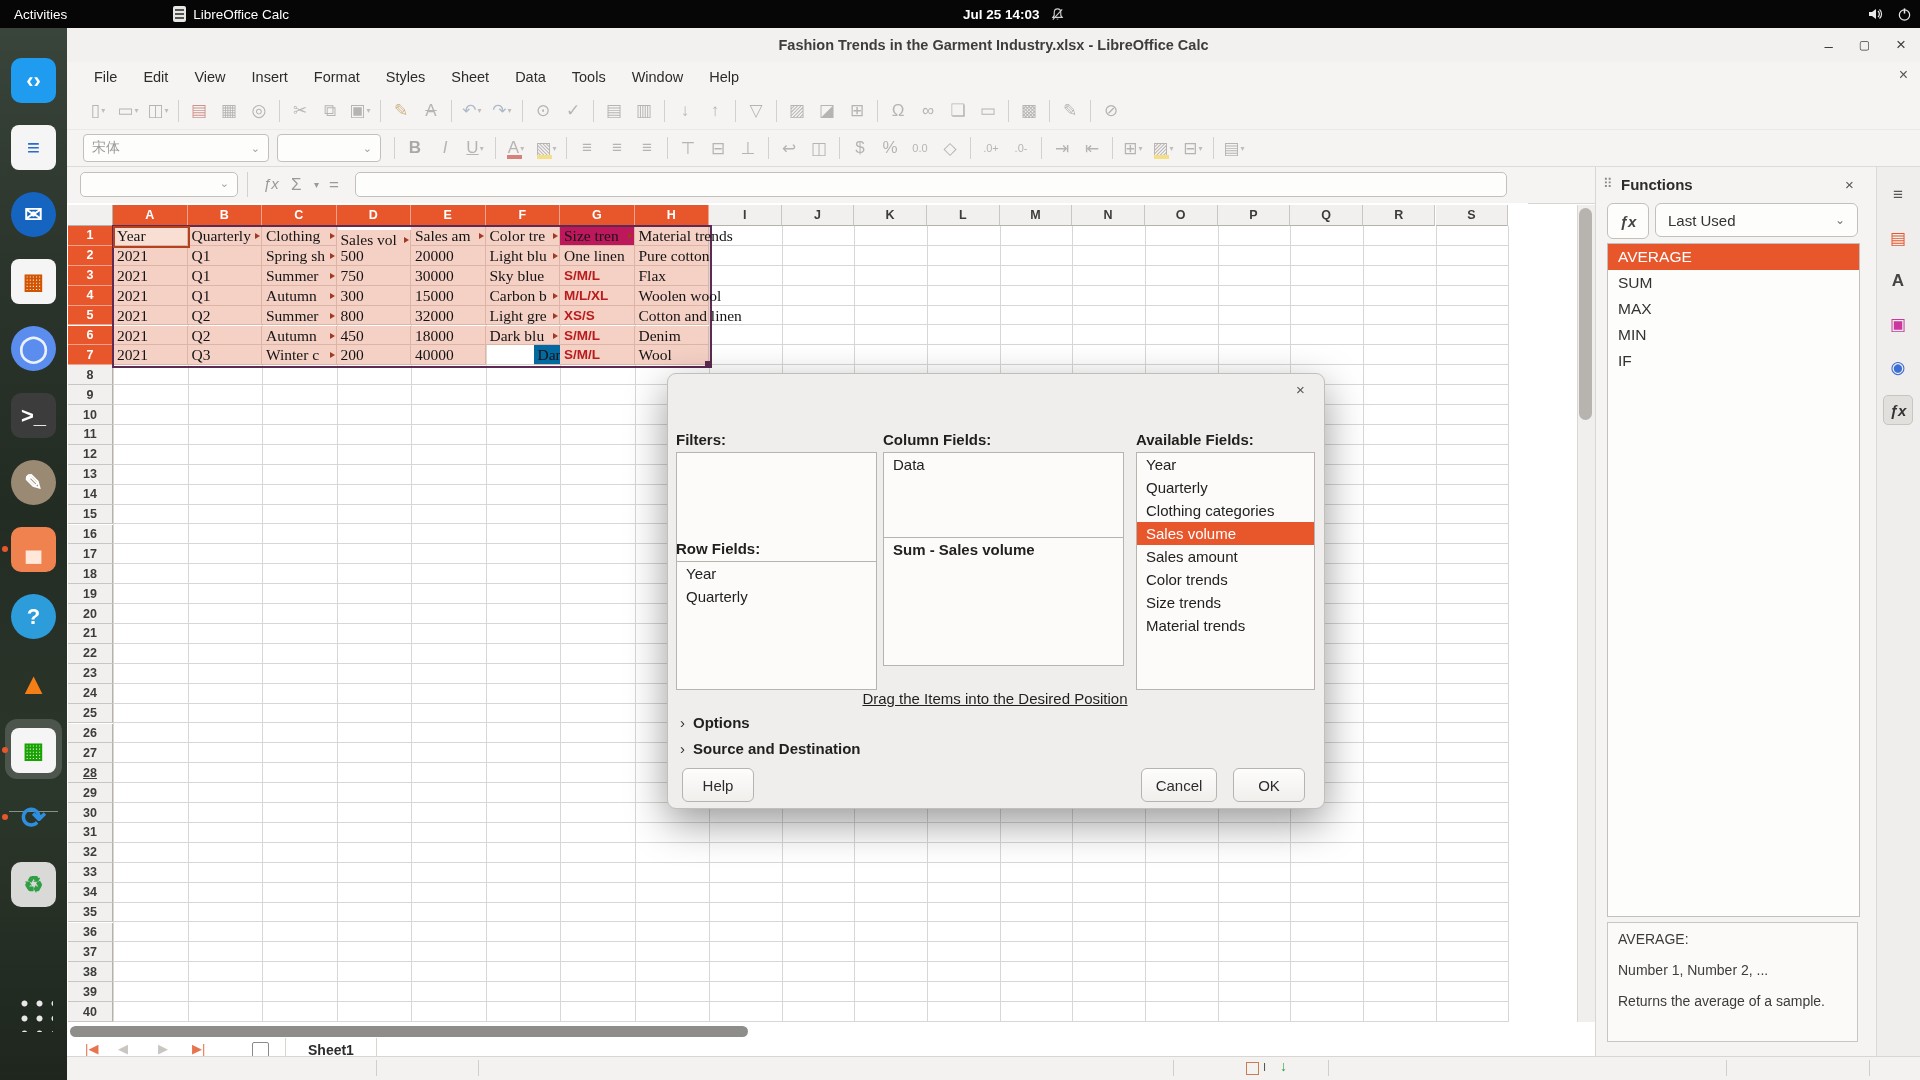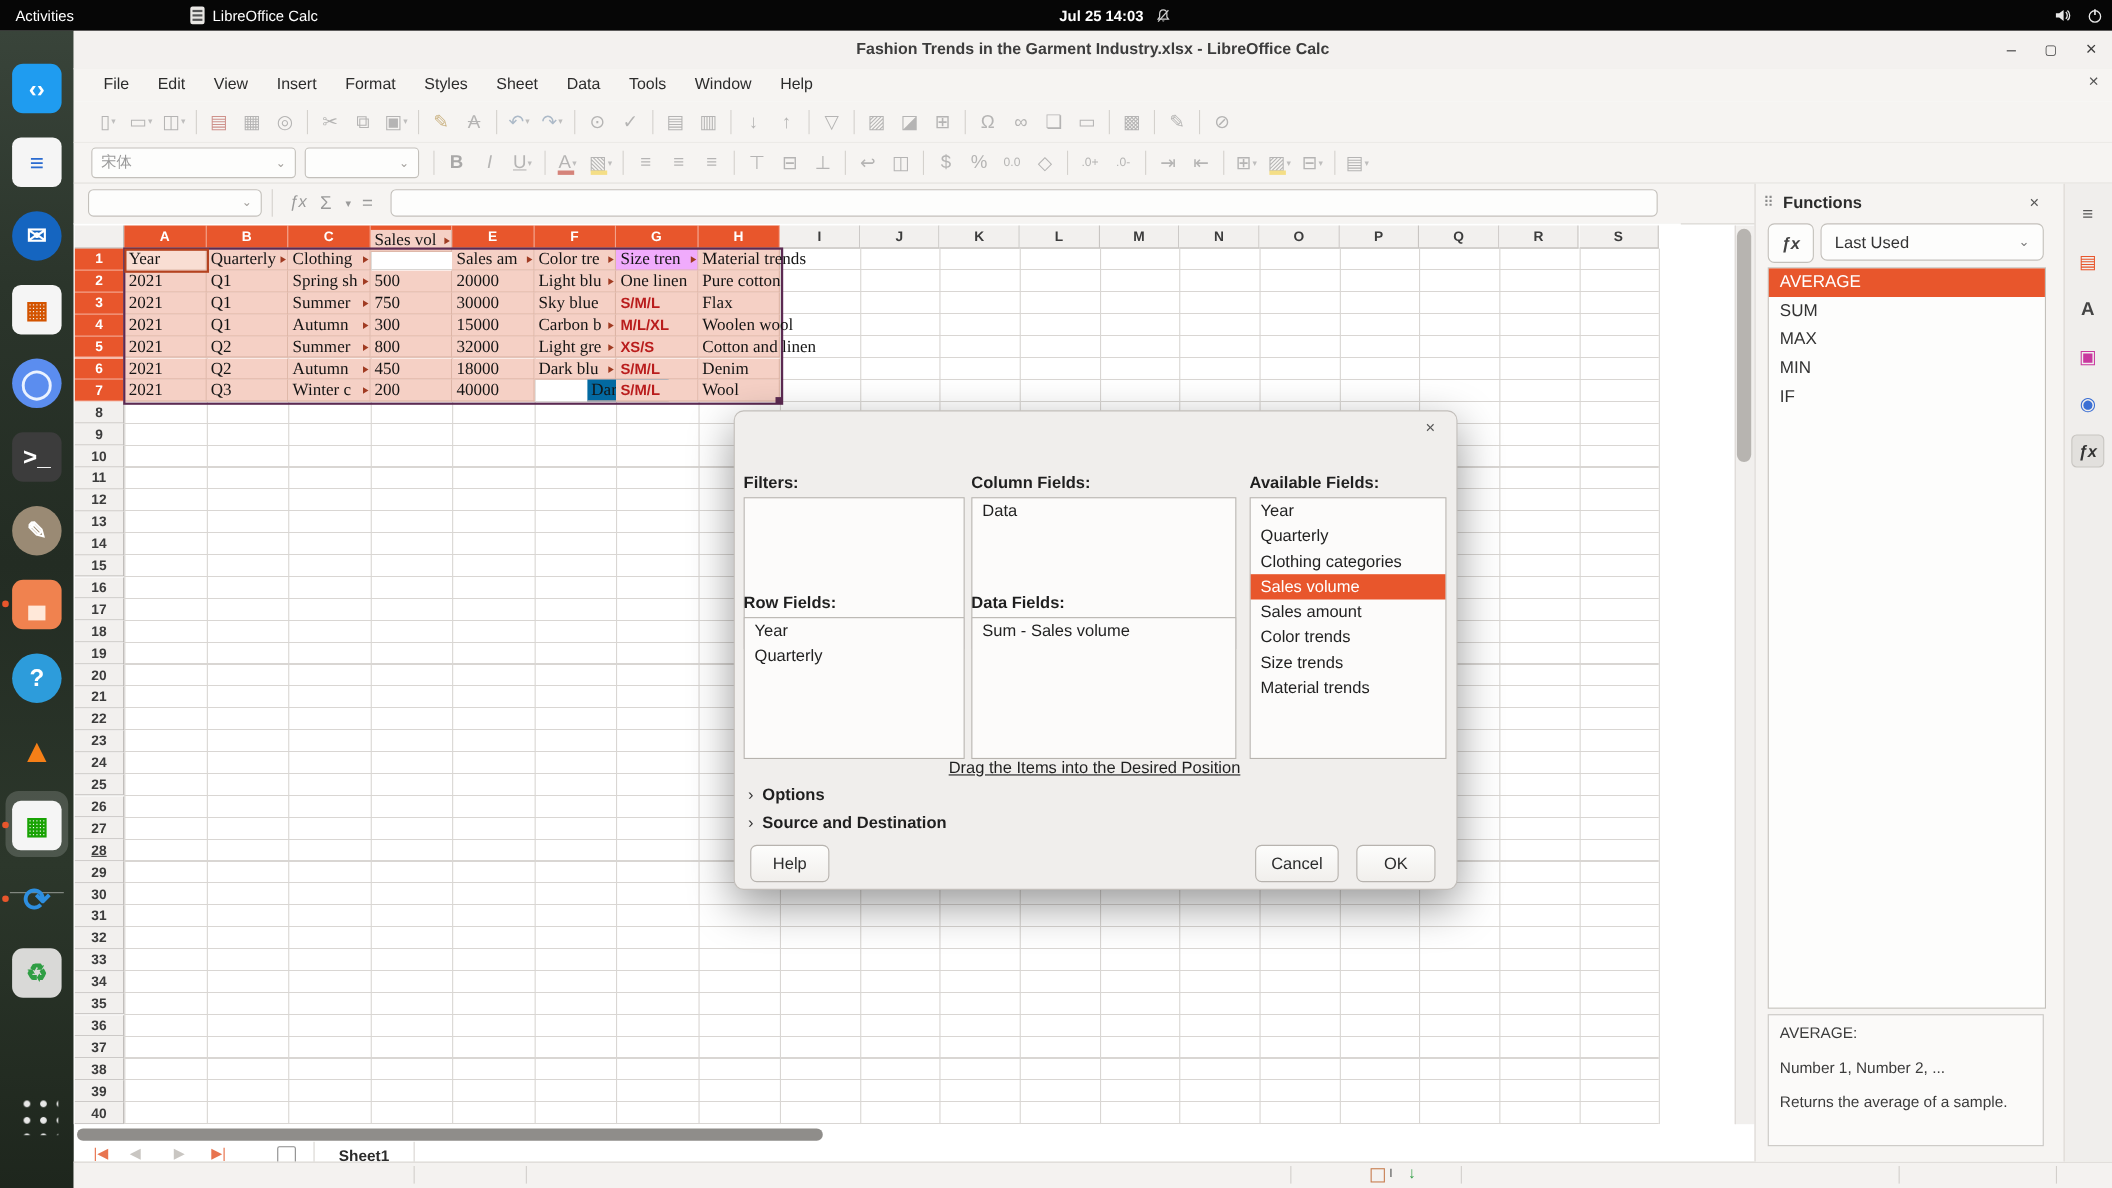--- a/index.html
+++ b/index.html
@@ -540,33 +540,33 @@
         <span class="txt">Year</span>
       </div>
       <div class="cell" style="left: 120.5px; top: 23px; width: 74.5px; height: 19.9px; background: rgb(245, 208, 197); border-right: 1px solid rgb(221, 181, 166); border-bottom: 1px solid rgb(221, 181, 166); overflow: hidden;">
         <span class="txt">Quarterly</span>
         <span class="ovr"></span>
       </div>
       <div class="cell" style="left: 195px; top: 23px; width: 74.5px; height: 19.9px; background: rgb(245, 208, 197); border-right: 1px solid rgb(221, 181, 166); border-bottom: 1px solid rgb(221, 181, 166); overflow: hidden;">
         <span class="txt">Clothing</span>
         <span class="ovr"></span>
       </div>
-      <div class="cell" style="left: 269.5px; top: 6px; width: 74.5px; height: 19.9px; background: rgb(245, 208, 197); border-right: 1px solid rgb(221, 181, 166); border-bottom: 1px solid rgb(221, 181, 166); overflow: hidden;">
+      <div class="cell" style="left: 269.5px; top: 27px; width: 74.5px; height: 19.9px; background: rgb(245, 208, 197); border-right: 1px solid rgb(221, 181, 166); border-bottom: 1px solid rgb(221, 181, 166); overflow: hidden;">
         <span class="txt">Sales vol</span>
         <span class="ovr"></span>
       </div>
       <div class="cell" style="left: 344px; top: 23px; width: 74.5px; height: 19.9px; background: rgb(245, 208, 197); border-right: 1px solid rgb(221, 181, 166); border-bottom: 1px solid rgb(221, 181, 166); overflow: hidden;">
         <span class="txt">Sales am</span>
         <span class="ovr"></span>
       </div>
       <div class="cell" style="left: 418.5px; top: 23px; width: 74.5px; height: 19.9px; background: rgb(245, 208, 197); border-right: 1px solid rgb(221, 181, 166); border-bottom: 1px solid rgb(221, 181, 166); overflow: hidden;">
         <span class="txt">Color tre</span>
         <span class="ovr"></span>
       </div>
-      <div class="cell" style="left: 493px; top: 23px; width: 74.5px; height: 19.9px; background: #f0abfc; border-right: 1px solid rgb(221, 181, 166); border-bottom: 1px solid rgb(221, 181, 166); overflow: hidden;">
+      <div class="cell" style="left: 493px; top: 23px; width: 74.5px; height: 19.9px; background: #be185d; border-right: 1px solid rgb(221, 181, 166); border-bottom: 1px solid rgb(221, 181, 166); overflow: hidden;">
         <span class="txt">Size tren</span>
         <span class="ovr"></span>
       </div>
       <div class="cell" style="left: 567.5px; top: 23px; width: 74.5px; height: 19.9px; background: rgb(245, 208, 197); border-right: 1px solid rgb(221, 181, 166); border-bottom: 1px solid rgb(221, 181, 166); overflow: visible;">
         <span class="txt" style="z-index: 2;">Material trends</span>
       </div>
       <div class="cell" style="left: 46px; top: 42.9px; width: 74.5px; height: 19.9px; background: rgb(245, 208, 197); border-right: 1px solid rgb(221, 181, 166); border-bottom: 1px solid rgb(221, 181, 166); overflow: hidden;">
         <span class="txt">2021</span>
       </div>
       <div class="cell" style="left: 120.5px; top: 42.9px; width: 74.5px; height: 19.9px; background: rgb(245, 208, 197); border-right: 1px solid rgb(221, 181, 166); border-bottom: 1px solid rgb(221, 181, 166); overflow: hidden;">
@@ -784,21 +784,21 @@
       <div class="dlg-item">Color trends</div>
       <div class="dlg-item">Size trends</div>
       <div class="dlg-item">Material trends</div>
     </div>
   <div class="dlg-label" style="left:676px;top:540px;">Row Fields:</div>
   <div class="dlg-label" style="left:883px;top:540px;">Data Fields:</div>
   <div class="dlg-box" style="left:676px;top:561px;width:199px;height:127px;" id="row-box">
       <div class="dlg-item">Year</div>
       <div class="dlg-item">Quarterly</div>
     </div>
-  <div class="dlg-box" style="left:883px;top:561px;width:239px;height:127px;" id="data-box">
+  <div class="dlg-box" style="left:883px;top:537px;width:239px;height:127px;font-weight:bold;" id="data-box">
       <div class="dlg-item">Sum - Sales volume</div>
     </div>
   <div class="abs" id="drag-hint">Drag the Items into the Desired Position</div>
   <div class="expander" style="top:714px;">
     <span class="chevron">›</span><span>Options</span>
   </div>
   <div class="expander" style="top:740px;">
     <span class="chevron">›</span><span>Source and Destination</span>
   </div>
   <div class="dlg-btn" style="left:682px;width:72px;">Help</div>

